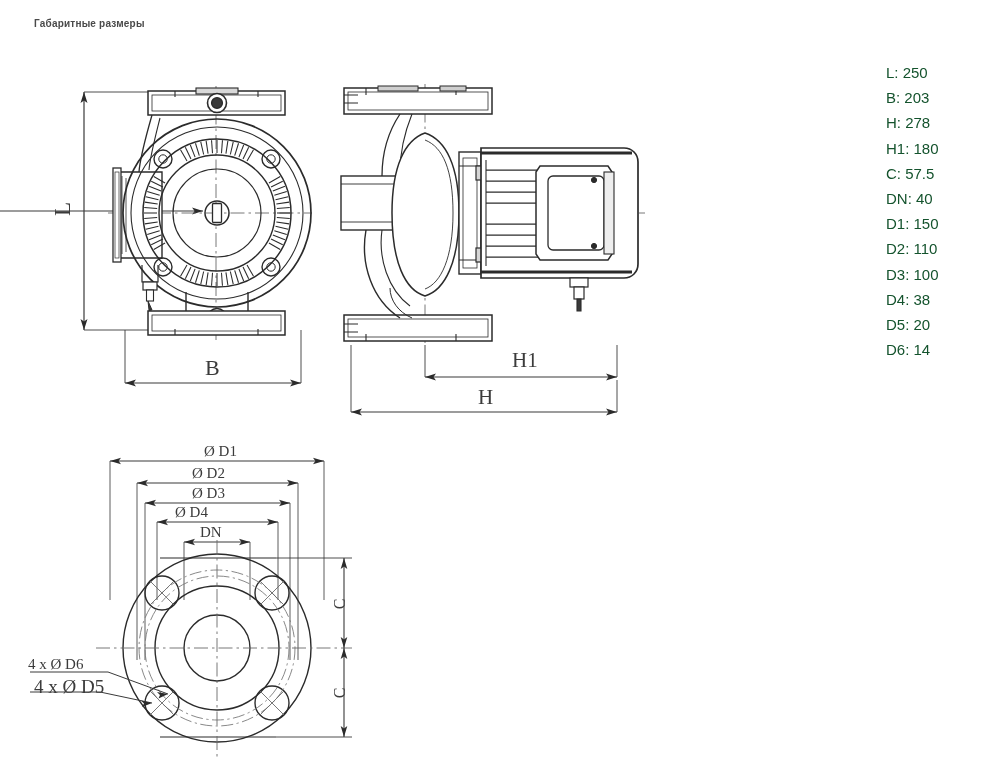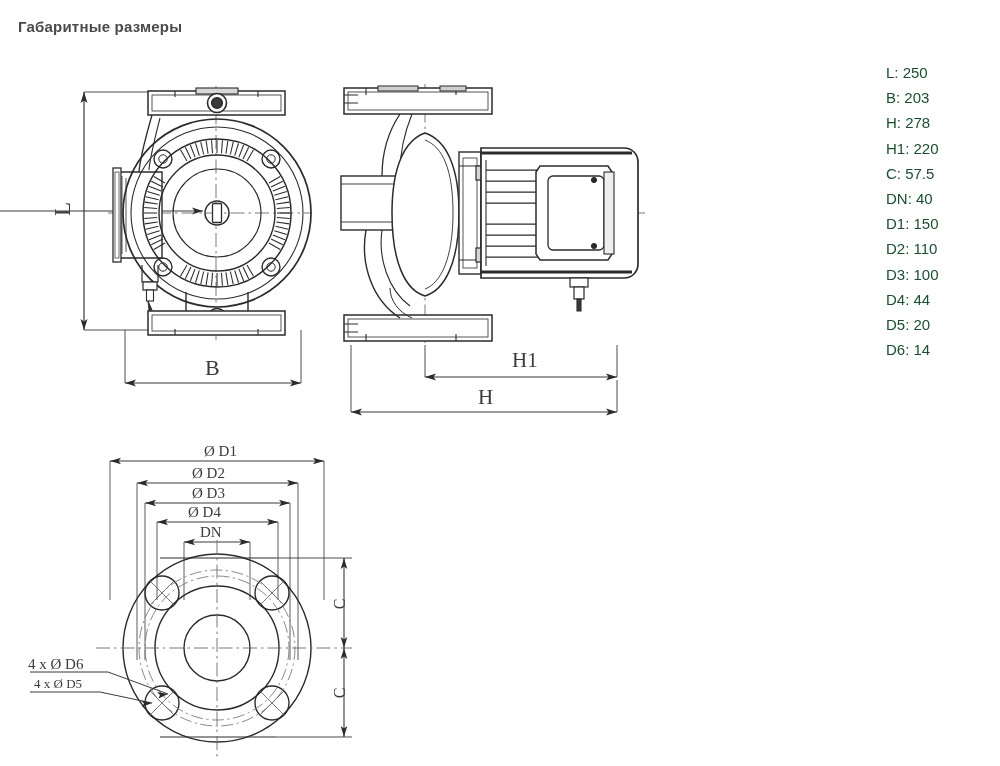--- a/index.html
+++ b/index.html
@@ -9,23 +9,23 @@
   }
   body {
     width: 1000px;
     height: 766px;
     position: relative;
     font-family: "Liberation Sans", sans-serif;
     overflow: hidden;
   }
   #page-title {
     position: absolute;
-    left: 18px;
+    left: 34px;
     top: 18px;
-    font-size: 15px;
+    font-size: 10px;
     font-weight: bold;
     color: #4a4a4a;
     letter-spacing: 0.2px;
     white-space: nowrap;
   }
   #drawing-canvas {
     position: absolute;
     left: 0;
     top: 0;
     width: 1000px;
@@ -410,38 +410,38 @@
 <div class="dim-label" style="left:512px; top:348px; font-size:21px;text-align:center;">H1</div>
 
 <div class="dim-label" style="left:478px; top:385px; font-size:21px;">H</div>
 
 <div class="dim-label" style="left:192px; top:443px; font-size:15px;margin-left:12px;">Ø D1</div>
 
 <div class="dim-label" style="left:192px; top:465px; font-size:15px;">Ø D2</div>
 
 <div class="dim-label" style="left:192px; top:485px; font-size:15px;">Ø D3</div>
 
-<div class="dim-label" style="left:188px; top:504px; font-size:15px;">Ø D4</div>
+<div class="dim-label" style="left:175px; top:504px; font-size:15px;">Ø D4</div>
 
 <div class="dim-label" style="left:200px; top:524px; font-size:15px;">DN</div>
 
 <div class="dim-label rot90" style="left:335px; top:595px; font-size:16px;">C</div>
 
 <div class="dim-label rot90" style="left:335px; top:684px; font-size:16px;">C</div>
 
 <div class="dim-label" style="left:28px; top:656px; font-size:15px;">4 x Ø D6</div>
 
-<div class="dim-label" style="left:34px; top:676px; font-size:13px;">4 x Ø D5</div>
+<div class="dim-label" style="left:34px; top:676px; font-size:19px;">4 x Ø D5</div>
 
 <div id="spec-list">
   <div class="spec-row">L: 250</div>
   <div class="spec-row">B: 203</div>
   <div class="spec-row">H: 278</div>
-  <div class="spec-row">H1: 220</div>
+  <div class="spec-row">H1: 180</div>
   <div class="spec-row">C: 57.5</div>
   <div class="spec-row">DN: 40</div>
   <div class="spec-row">D1: 150</div>
   <div class="spec-row">D2: 110</div>
   <div class="spec-row">D3: 100</div>
-  <div class="spec-row">D4: 44</div>
+  <div class="spec-row">D4: 38</div>
   <div class="spec-row">D5: 20</div>
   <div class="spec-row">D6: 14</div>
 </div>
 
 </body></html>

